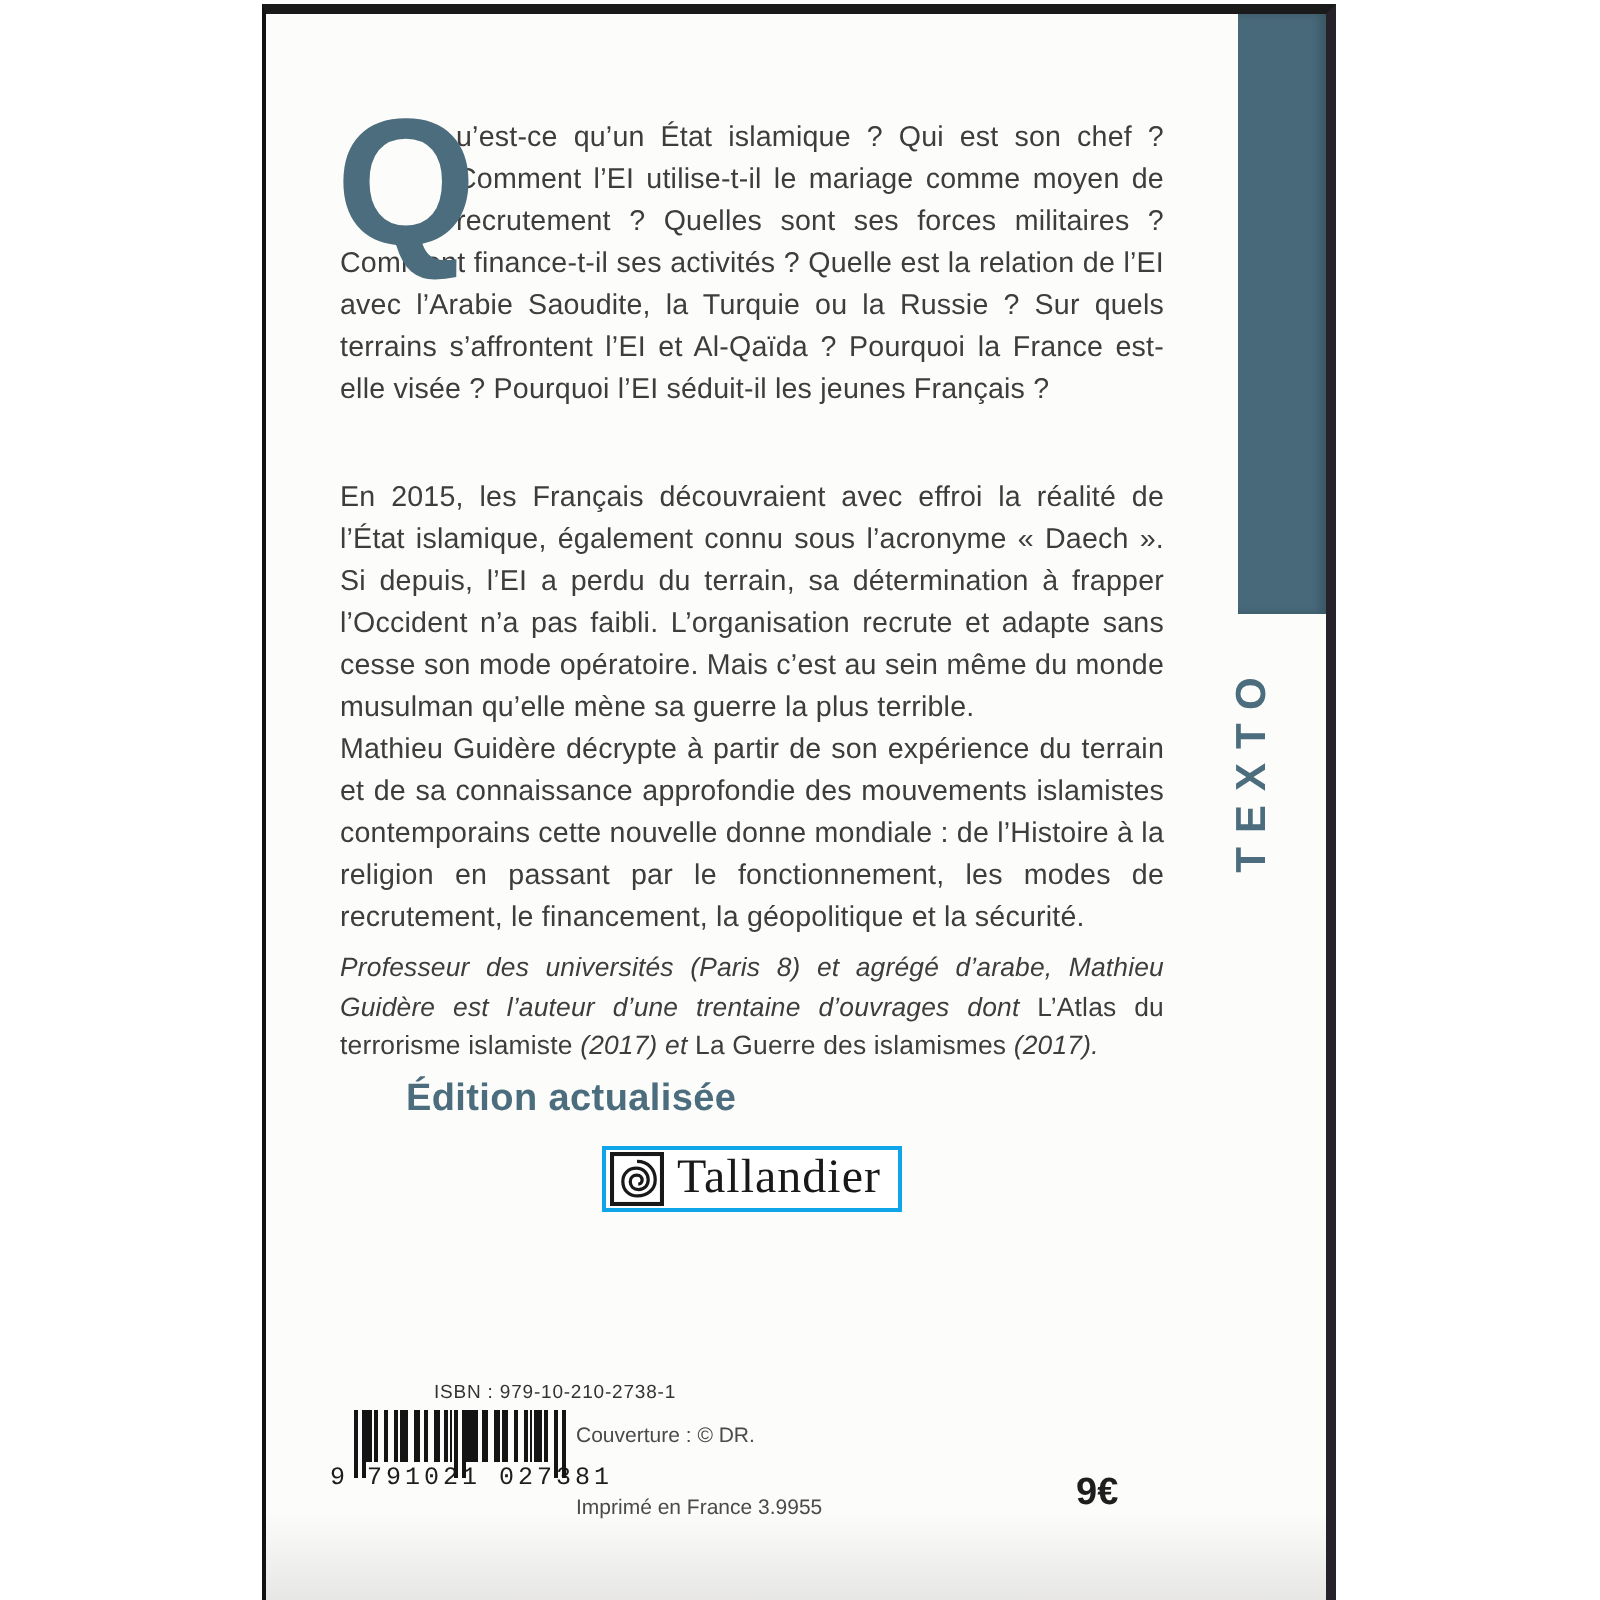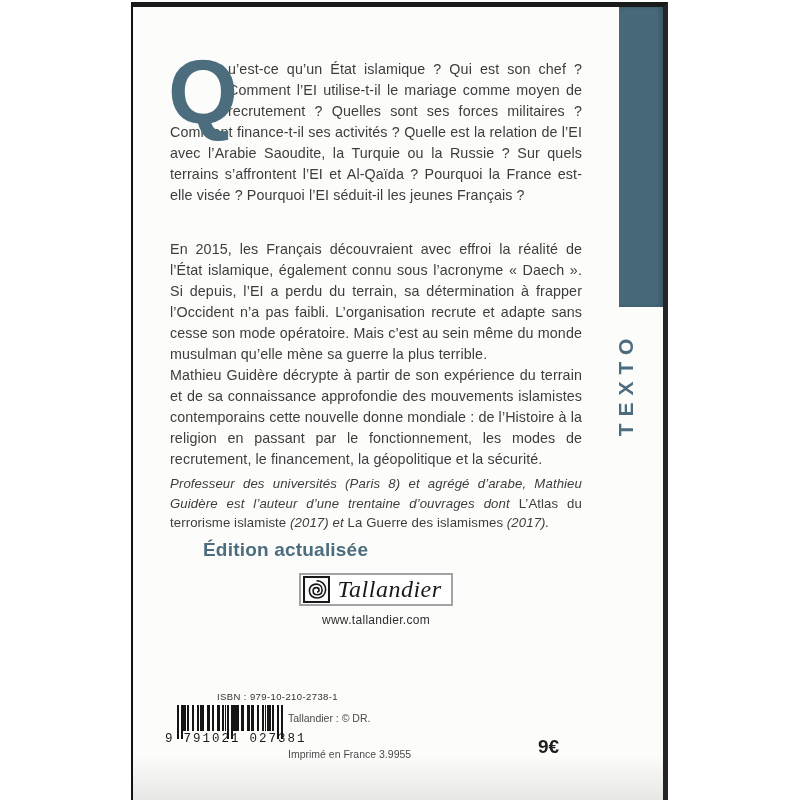--- a/index.html
+++ b/index.html
@@ -65,21 +65,21 @@
   .edition{
     margin-top:6px;font-size:19px;font-weight:bold;color:var(--accent);
     letter-spacing:0.2px;
     margin-left:33px;
   }
 
   
   .logo-wrap{margin-top:12px;text-align:center;}
   .logo-box{
     display:inline-flex;align-items:center;gap:7px;
-    border:2px solid #a3a3a3;background:#fff;padding:1px 9px 1px 2px;font-style:italic;
+    border:2px solid #0ea5e9;background:#fff;padding:1px 9px 1px 2px;
   }
   .spiral{display:block;}
   .logo-text{
     font-family:"Liberation Serif","DejaVu Serif",serif;
     font-size:24px;color:#191919;letter-spacing:0.5px;line-height:26px;
   }
   .site{margin-top:6px;font-size:12px;color:#2e2e2e;letter-spacing:0.3px;}
 
   
   .isbn-block{position:absolute;left:44px;top:684px;width:120px;color:#333;}
@@ -124,39 +124,38 @@
       <h2 class="edition">Édition actualisée</h2>
 
       <div class="logo-wrap">
         <div class="logo-box">
           <svg class="spiral" width="27" height="27" viewBox="0 0 40 40">
             <rect x="1.5" y="1.5" width="37" height="37" fill="none" stroke="#191919" stroke-width="3"></rect>
             <path d="M20 7 C28.5 7 33.5 13 33.5 20.5 C33.5 28 27.5 32.5 20.5 32.5 C13.8 32.5 9.5 28 9.5 21.8 C9.5 16 13.8 12 19.5 12 C24.8 12 28.3 15.8 28.3 20.6 C28.3 25 25.3 27.8 21.2 27.8 C17.4 27.8 15 25.4 15 22.1 C15 19.1 17.1 17.2 19.9 17.2 C22.4 17.2 23.8 18.8 23.8 20.9 C23.8 22.7 22.5 23.8 20.9 23.8" fill="none" stroke="#191919" stroke-width="2.4"></path>
           </svg>
           <span class="logo-text">Tallandier</span>
         </div>
-        <div class="site">www.tallandier.com</div>
       </div>
     </div>
 
     <div class="isbn-block">
       <div class="isbn-label">ISBN : 979-10-210-2738-1</div>
       <div class="bars">
         <span class="guard g1"></span>
         <span class="guard g2"></span>
         <span class="guard g3"></span>
         <span class="guard g4"></span>
         <span class="guard g5"></span>
         <span class="guard g6"></span>
       </div>
       <div class="digits">
         <span>9</span>
         <span>791021</span>
         <span>027381</span>
       </div>
     </div>
 
-    <div class="credit">Tallandier : © DR.</div>
+    <div class="credit">Couverture : © DR.</div>
     <div class="printed">Imprimé en France 3.9955</div>
     <div class="price">9€</div>
 
   </div>
 </div>
 
 </body></html>

